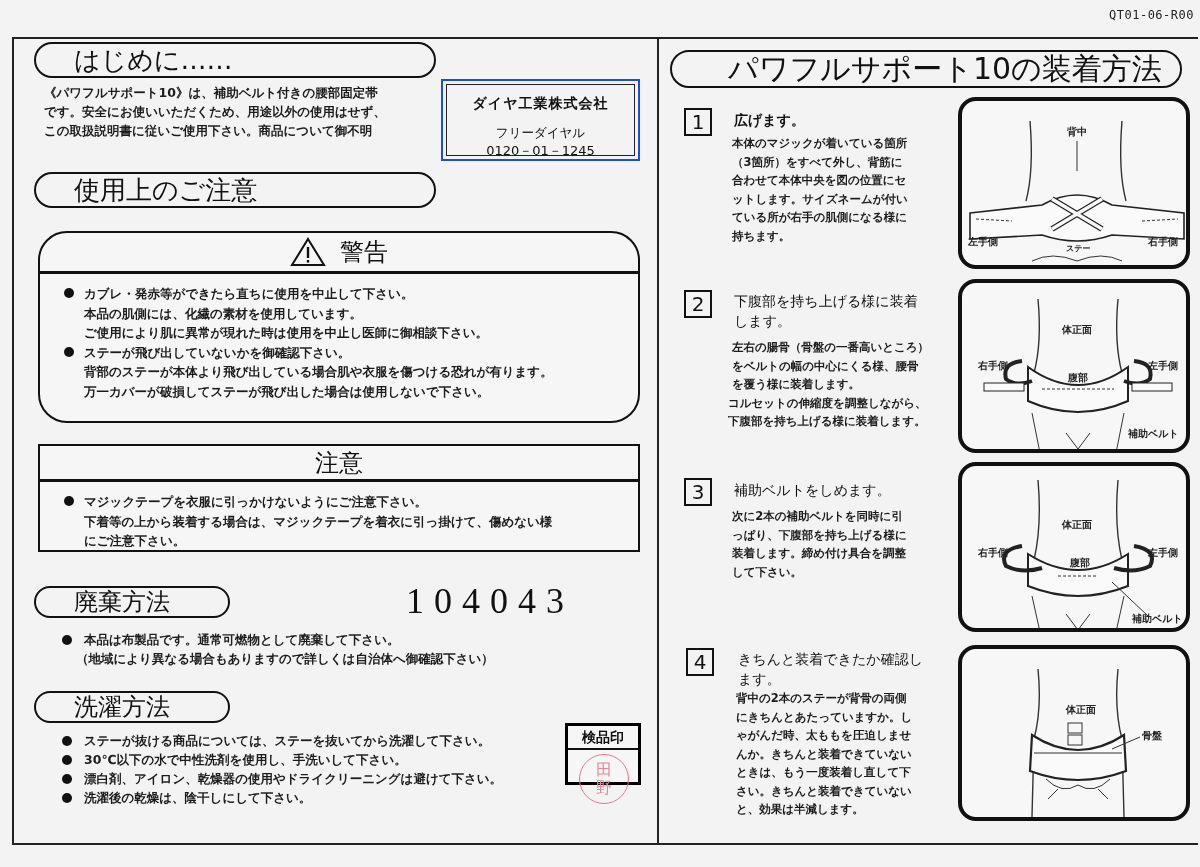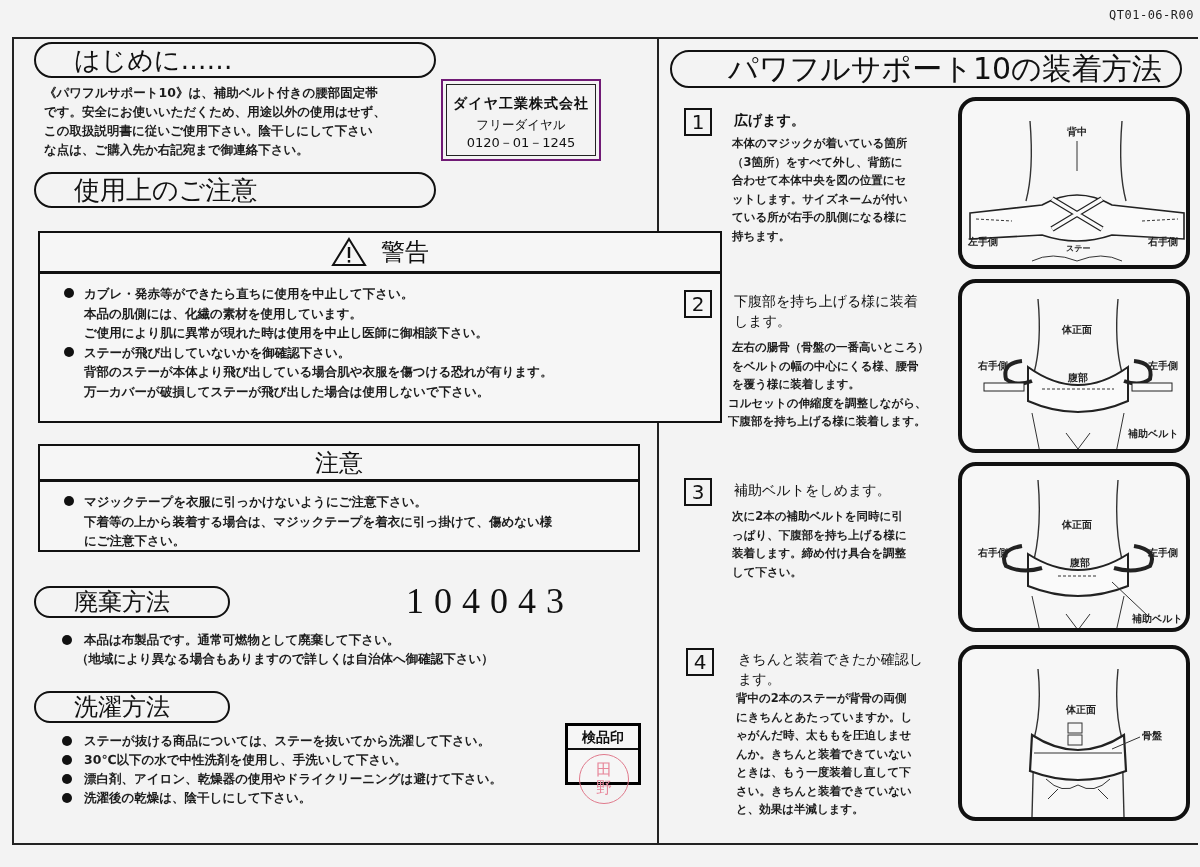--- a/index.html
+++ b/index.html
@@ -21,26 +21,26 @@
     position:absolute; left:657px; top:37px; width:0; height:808px;
     border-left:2px solid #222;
   }
   .pill {
     position:absolute; border:2px solid #111; border-radius:22px;
     box-sizing:border-box; display:flex; align-items:center;
     font-size:26px; padding-left:38px; font-weight:normal; color:#111;
   }
   .para { position:absolute; font-size:12.5px; line-height:19px; font-weight:bold; color:#1c1c1c; }
   .company {
-    position:absolute; left:441px; top:79px; width:160px; height:82px;
-    border:2px solid #701a75; box-sizing:border-box; outline:1px solid #222; outline-offset:-6px;
+    position:absolute; left:441px; top:79px; width:199px; height:82px;
+    border:2px solid #1d4ed8; box-sizing:border-box; outline:1px solid #222; outline-offset:-6px;
     text-align:center; padding-top:14px;
   }
   .company .name { font-size:14px; font-weight:bold; letter-spacing:1px; }
-  .company .lbl { font-size:12.5px; margin-top:4px; }
+  .company .lbl { font-size:12.5px; margin-top:12px; }
   .company .tel { font-size:13px; }
   .box {
     position:absolute; border:2px solid #111; box-sizing:border-box; background:#f6f6f6;
   }
   .box .bhead {
     height:38px; border-bottom:3px solid #111; display:flex; align-items:center; justify-content:center;
     font-size:24px; gap:14px;
   }
   .box ul { list-style:none; margin:0; padding:10px 0 0 24px; }
   .box li { position:relative; padding-left:20px; font-size:12.5px; line-height:19.5px; font-weight:bold; color:#1c1c1c; }
@@ -76,33 +76,32 @@
 <body>
 
 <div class="doc-code">QT01-06-R00</div>
 <div class="frame"></div>
 <div class="divider"></div>
 
 <div class="pill" style="left:34px;top:42px;width:402px;height:36px;">はじめに……</div>
 <div class="para" style="left:44px;top:83px;width:390px;">
   <div>《パワフルサポート10》は、補助ベルト付きの腰部固定帯</div>
   <div>です。安全にお使いいただくため、用途以外の使用はせず、</div>
-  <div>この取扱説明書に従いご使用下さい。陰干しにして下さい</div>
-  <div>な点は、ご購入先か右記宛まで御連絡下さい。</div>
+  <div>この取扱説明書に従いご使用下さい。商品について御不明</div>
 </div>
 
 <div class="company">
   <div class="name">ダイヤ工業株式会社</div>
   <div class="lbl">フリーダイヤル</div>
   <div class="tel">0120－01－1245</div>
 </div>
 
 <div class="pill" style="left:34px;top:172px;width:402px;height:36px;">使用上のご注意</div>
 
-<div class="box" style="left:38px;top:231px;width:684px;height:192px;">
+<div class="box" style="left:38px;top:231px;width:602px;height:192px;border-radius:29px;">
   <div class="bhead">
     <svg width="36" height="30" viewBox="0 0 36 30">
       <polygon points="18,2 34,28 2,28" fill="none" stroke="#111" stroke-width="2"></polygon>
       <rect x="16.8" y="10" width="2.4" height="11" fill="#111"></rect>
       <rect x="16.8" y="23" width="2.4" height="2.6" fill="#111"></rect>
     </svg>
     <span>警告</span>
   </div>
   <ul>
     <li><span class="bullet"></span>

